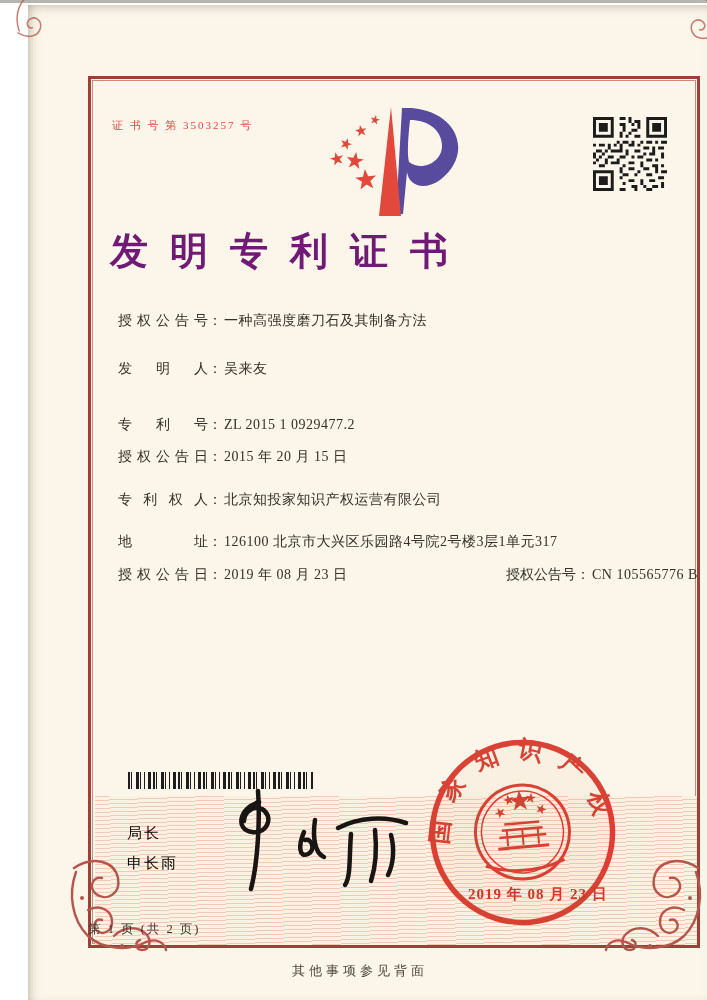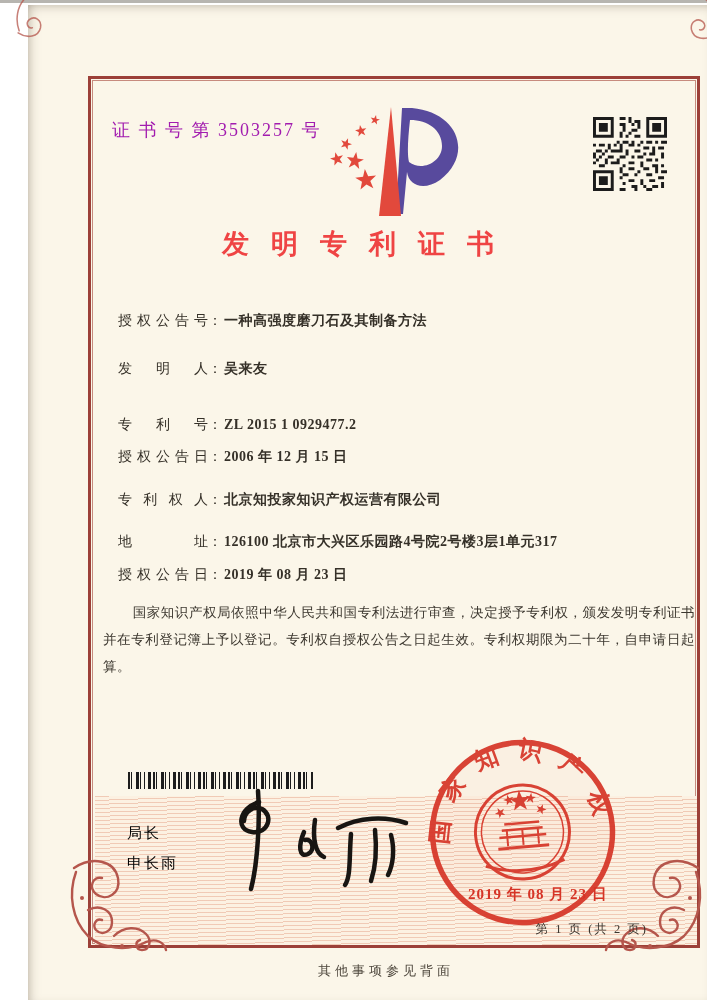--- a/index.html
+++ b/index.html
@@ -16,34 +16,34 @@
   }
   
   .frame{
     position:absolute;left:88px;top:76px;width:612px;height:872px;
     border:3px solid #9c4038;box-sizing:border-box;
   }
   .frame::after{
     content:"";position:absolute;inset:1px;border:1.5px solid #c78b7e;
   }
   .cert-no{
-    position:absolute;left:112px;top:118px;font-size:18px;color:#a21caf;
+    position:absolute;left:112px;top:118px;font-size:11px;color:#ef4444;
     letter-spacing:2px;white-space:nowrap;
   }
   .logo{position:absolute;left:330px;top:104px;width:142px;height:115px;}
   .qr{position:absolute;left:593px;top:117px;width:74px;height:74px;}
   .title{
-    position:absolute;left:88px;top:226px;width:540px;text-align:center;
-    font-size:27px;font-weight:600;color:#ef4444;letter-spacing:22px;text-indent:22px;
+    position:absolute;left:88px;top:226px;width:540px;
+    font-size:38px;font-weight:600;color:#701a75;letter-spacing:22px;text-indent:22px;
     white-space:nowrap;
   }
   .row{position:absolute;left:118px;font-size:14px;color:#353028;white-space:nowrap;}
   .row .lab{display:inline-block;width:90px;text-align:justify;text-align-last:justify;}
   .row .colon{margin:0 2px 0 0;}
-  .row .val{letter-spacing:.5px;font-weight:bold;}
+  .row .val{letter-spacing:.5px;}
   .row2{position:absolute;left:388px;top:0;font-size:14px;color:#353028;white-space:nowrap;}
   .paras{
     position:absolute;left:103px;top:599px;width:592px;
     font-size:13.5px;line-height:27px;color:#3c372f;text-align:justify;
   }
   .paras p{margin:0;text-indent:2.2em;letter-spacing:.5px;}
   .barcode{
     position:absolute;left:128px;top:772px;width:185px;height:17px;
     background-image:repeating-linear-gradient(90deg,
       #1d1d1d 0 2px,transparent 2px 3px,#1d1d1d 3px 4px,transparent 4px 8px,
@@ -57,25 +57,25 @@
       rgba(224,148,120,.42) 0 1px, rgba(252,241,226,.95) 1px 4px);
   }
   .sig-titles{position:absolute;left:127px;top:818px;font-size:15px;color:#000000;letter-spacing:2px;line-height:30px;}
   .signature{position:absolute;left:225px;top:788px;width:195px;height:108px;}
   .seal{position:absolute;left:425px;top:735px;width:195px;height:195px;opacity:.92;transform:rotate(-5deg);}
   .seal-date{
     position:absolute;left:468px;top:885px;font-size:15px;color:#d63426;
     letter-spacing:1px;white-space:nowrap;font-weight:600;
   }
   .page-num{
-    position:absolute;left:88px;top:921px;width:560px;text-align:right;
+    position:absolute;left:88px;top:921px;width:560px;text-align:left;
     font-size:12.5px;color:#3a352e;letter-spacing:2px;
   }
   .footer-note{
-    position:absolute;left:106px;top:962px;width:560px;text-align:center;
+    position:absolute;left:80px;top:962px;width:560px;text-align:center;
     font-size:13px;color:#4d463c;letter-spacing:4px;
   }
   .flourish{position:absolute;width:110px;height:110px;}
   .flourish.bl{left:62px;top:850px;}
   .flourish.br{left:600px;top:850px;transform:scaleX(-1);}
   .flourish.tl{left:12px;top:-14px;width:56px;height:56px;transform:scaleY(-1);opacity:.75;}
   .flourish.tr{left:664px;top:-12px;width:56px;height:56px;transform:scale(-1,-1);opacity:.75;}
 </style>
 </head>
 <body>
@@ -130,34 +130,36 @@
 <div class="row" style="top:312px">
   <span class="lab">授权公告号</span><span class="colon">：</span><span class="val">一种高强度磨刀石及其制备方法</span>
 </div>
 <div class="row" style="top:360px">
   <span class="lab">发明人</span><span class="colon">：</span><span class="val">吴来友</span>
 </div>
 <div class="row" style="top:416px">
   <span class="lab">专利号</span><span class="colon">：</span><span class="val">ZL 2015 1 0929477.2</span>
 </div>
 <div class="row" style="top:448px">
-  <span class="lab">授权公告日</span><span class="colon">：</span><span class="val">2006 年 12 月 15 日</span>
+  <span class="lab">授权公告日</span><span class="colon">：</span><span class="val">2015 年 20 月 15 日</span>
 </div>
 <div class="row" style="top:491px">
   <span class="lab">专利权人</span><span class="colon">：</span><span class="val">北京知投家知识产权运营有限公司</span>
 </div>
 <div class="row" style="top:533px">
   <span class="lab">地址</span><span class="colon">：</span><span class="val">126100 北京市大兴区乐园路4号院2号楼3层1单元317</span>
 </div>
 <div class="row" style="top:566px">
   <span class="lab">授权公告日</span><span class="colon">：</span><span class="val">2019 年 08 月 23 日</span>
+  <span class="row2">
+    <span>授权公告号</span><span class="colon">：</span><span class="val">CN 105565776 B</span>
+  </span>
 </div>
 
 <div class="paras">
-  <p>国家知识产权局依照中华人民共和国专利法进行审查，决定授予专利权，颁发发明专利证书并在专利登记簿上予以登记。专利权自授权公告之日起生效。专利权期限为二十年，自申请日起算。</p>
 </div>
 
 <div class="barcode"></div>
 
 <div class="waveband"></div>
 
 <svg class="flourish bl" viewBox="0 0 110 110">
   <g fill="none" stroke="#b5564c" stroke-width="2.4" stroke-linecap="round">
     <path d="M12,18 C30,6 52,10 56,28 C59,44 44,52 34,44 C26,37 31,26 40,28"></path>
     <path d="M14,22 C6,44 10,70 26,86 C40,99 66,102 84,92"></path>

